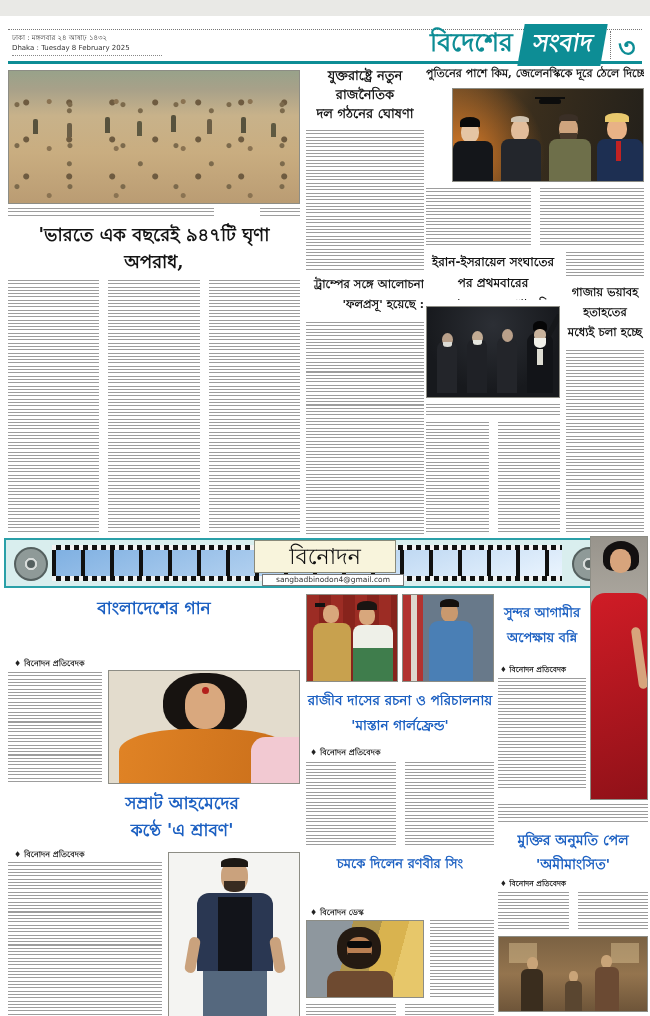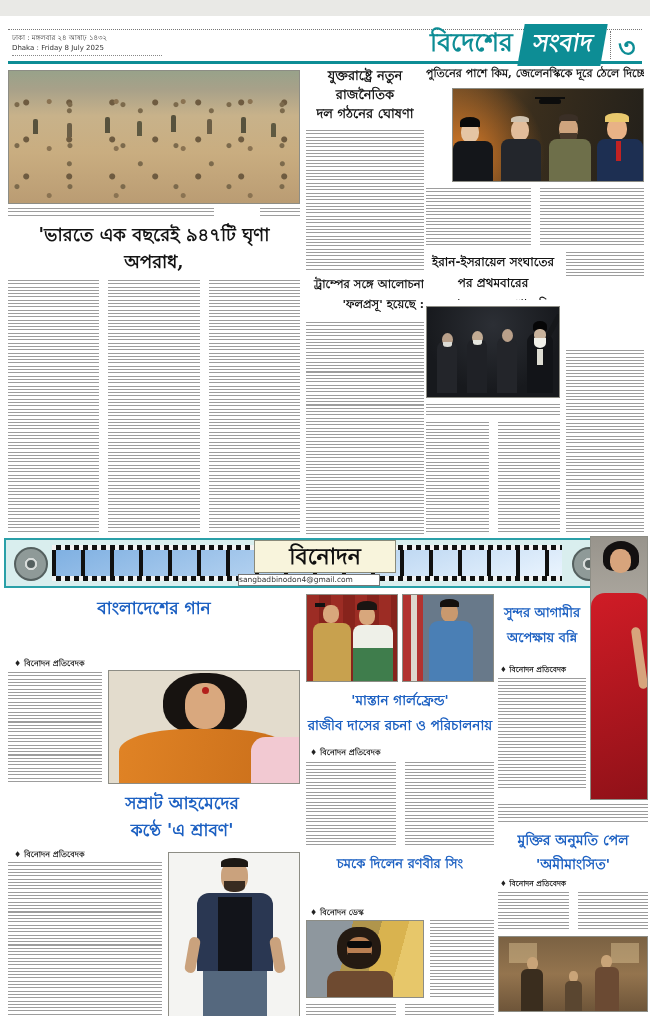--- a/index.html
+++ b/index.html
@@ -32,21 +32,21 @@
   .dot-rule{border-top:1px dotted #777;}
 </style>
 </head>
 <body>
 
 <div class="page">
 
   <div class="abs dot-rule" style="left:8px;top:13px;width:634px;height:0;"></div>
   <div class="abs" style="left:12px;top:17px;width:150px;font-size:7px;line-height:10px;color:#333;border-bottom:1px dotted #888;padding-bottom:2px;">
     <div>ঢাকা : মঙ্গলবার ২৪ আষাঢ় ১৪৩২</div>
-    <div>Dhaka : Friday 8 July 2025</div>
+    <div>Dhaka : Tuesday 8 February 2025</div>
   </div>
   <div class="abs" style="left:318px;top:13px;width:286px;height:31px;display:flex;align-items:center;justify-content:flex-end;gap:8px;">
     <span class="teal" style="font-size:25px;font-weight:bold;">বিদেশের</span>
     <span style="background:#0d8d95;color:#fff;font-size:24px;font-weight:bold;padding:0 12px 2px 12px;transform:skewX(-10deg);display:inline-block;">সংবাদ</span>
   </div>
   <div class="abs" style="left:610px;top:15px;height:28px;border-left:1px dotted #777;"></div>
   <div class="abs teal" style="left:618px;top:11px;font-size:27px;font-weight:bold;">৩</div>
   <div class="abs" style="left:8px;top:45px;width:634px;height:3px;background:#0d8d95;"></div>
 
   <div class="photo" id="ph-rubble" style="left:8px;top:54px;width:292px;height:134px;
@@ -142,32 +142,37 @@
     <i style="left:124px;top:6px;width:5px;height:26px;background:#15171a;transform:rotate(28deg);border-radius:3px;"></i>
     <i style="left:110px;top:42px;width:6px;height:16px;background:#dddcd2;"></i>
   </div>
   <div class="ft" style="left:426px;top:388px;width:134px;height:13px;"></div>
   <div class="cols" style="left:426px;top:406px;width:134px;height:112px;">
     <div></div>
     <div></div>
   </div>
 
   <div class="ft" style="left:566px;top:236px;width:78px;height:24px;"></div>
+  <div class="abs hl-news serif" style="left:566px;top:266px;width:78px;height:62px;font-size:11.5px;line-height:20px;overflow:hidden;">
+    <span style="display:block;">গাজায় ভয়াবহ হতাহতের</span>
+    <span style="display:block;">মধ্যেই চলা হচ্ছে</span>
+    <span style="display:block;">যুদ্ধবিরতি আলোচনা</span>
+  </div>
   <div class="ft" style="left:566px;top:334px;width:78px;height:184px;"></div>
 
   <div class="abs" style="left:4px;top:522px;width:640px;height:50px;background:#d9eeee;border:2px solid #2aa0a8;box-sizing:border-box;">
     <span class="reel" style="left:8px;top:7px;"></span>
     <span class="reel" style="left:566px;top:7px;"></span>
     <div class="abs" style="left:46px;top:5px;width:510px;height:36px;background:#101010;">
       <span class="spro" style="top:0;"></span>
       <span class="frames"></span>
       <span class="spro" style="bottom:0;"></span>
     </div>
-    <div class="abs" style="left:248px;top:0px;width:142px;height:33px;background:#f8f4dc;border:1px solid #8a8a7a;box-sizing:border-box;text-align:center;font-size:22px;font-weight:bold;color:#101010;line-height:31px;overflow:hidden;">বিনোদন</div>
-    <div class="abs" style="left:232px;top:34px;width:142px;height:12px;background:#ffffff;border:1px solid #777;box-sizing:border-box;text-align:left;font-size:7.5px;line-height:10px;color:#333;overflow:hidden;">sangbadbinodon4@gmail.com</div>
+    <div class="abs" style="left:248px;top:0px;width:142px;height:33px;background:#f8f4dc;border:1px solid #8a8a7a;box-sizing:border-box;text-align:center;font-size:22px;font-weight:normal;color:#101010;line-height:31px;overflow:hidden;">বিনোদন</div>
+    <div class="abs" style="left:256px;top:34px;width:142px;height:12px;background:#ffffff;border:1px solid #777;box-sizing:border-box;text-align:center;font-size:7.5px;line-height:10px;color:#333;overflow:hidden;">sangbadbinodon4@gmail.com</div>
   </div>
 
   <div class="photo" id="ph-bonny" style="left:590px;top:520px;width:58px;height:264px;z-index:5;
        background:linear-gradient(#98948c,#b7b2a9 40%,#a8a39a);">
     <i style="left:12px;top:4px;width:36px;height:30px;background:#131010;border-radius:50% 50% 30% 30%;"></i>
     <i style="left:19px;top:12px;width:21px;height:24px;background:#d7a47c;border-radius:45%;"></i>
     <i style="left:0px;top:56px;width:58px;height:208px;background:linear-gradient(160deg,#d01c26,#8f1118);border-radius:14px 14px 0 0;"></i>
     <i style="left:44px;top:90px;width:9px;height:62px;background:#d7a47c;border-radius:5px;transform:rotate(-8deg);"></i>
   </div>
 
@@ -196,22 +201,22 @@
     <i style="left:50px;top:6px;width:20px;height:9px;background:#1a1512;border-radius:50% 50% 0 0;"></i>
     <i style="left:46px;top:30px;width:40px;height:58px;background:linear-gradient(#eef0e8 0 40%,#3f7d4c 40%);border-radius:8px 8px 0 0;"></i>
   </div>
   <div class="photo" id="ph-stillB" style="left:402px;top:578px;width:92px;height:88px;
        background:linear-gradient(90deg,#b23330 0 8px,#ddd8ce 8px 14px,#b23330 14px 20px,#68798a 20px 100%);">
     <i style="left:38px;top:8px;width:17px;height:19px;background:#c9996e;border-radius:45%;"></i>
     <i style="left:37px;top:4px;width:19px;height:8px;background:#14100d;border-radius:50% 50% 0 0;"></i>
     <i style="left:26px;top:26px;width:44px;height:62px;background:#4a7fb5;border-radius:9px 9px 0 0;"></i>
   </div>
   <div class="abs hl-blue" style="left:306px;top:672px;width:188px;height:52px;font-size:13.5px;line-height:25px;overflow:hidden;">
+    <span style="display:block;">রাজীব দাসের রচনা ও পরিচালনায়</span>
     <span style="display:block;">'মাস্তান গার্লফ্রেন্ড'</span>
-    <span style="display:block;">রাজীব দাসের রচনা ও পরিচালনায়</span>
   </div>
   <div class="byline" style="left:310px;top:730px;">
     <span>♦</span>
     <span>বিনোদন প্রতিবেদক</span>
   </div>
   <div class="cols" style="left:306px;top:746px;width:188px;height:84px;">
     <div></div>
     <div></div>
   </div>
 

